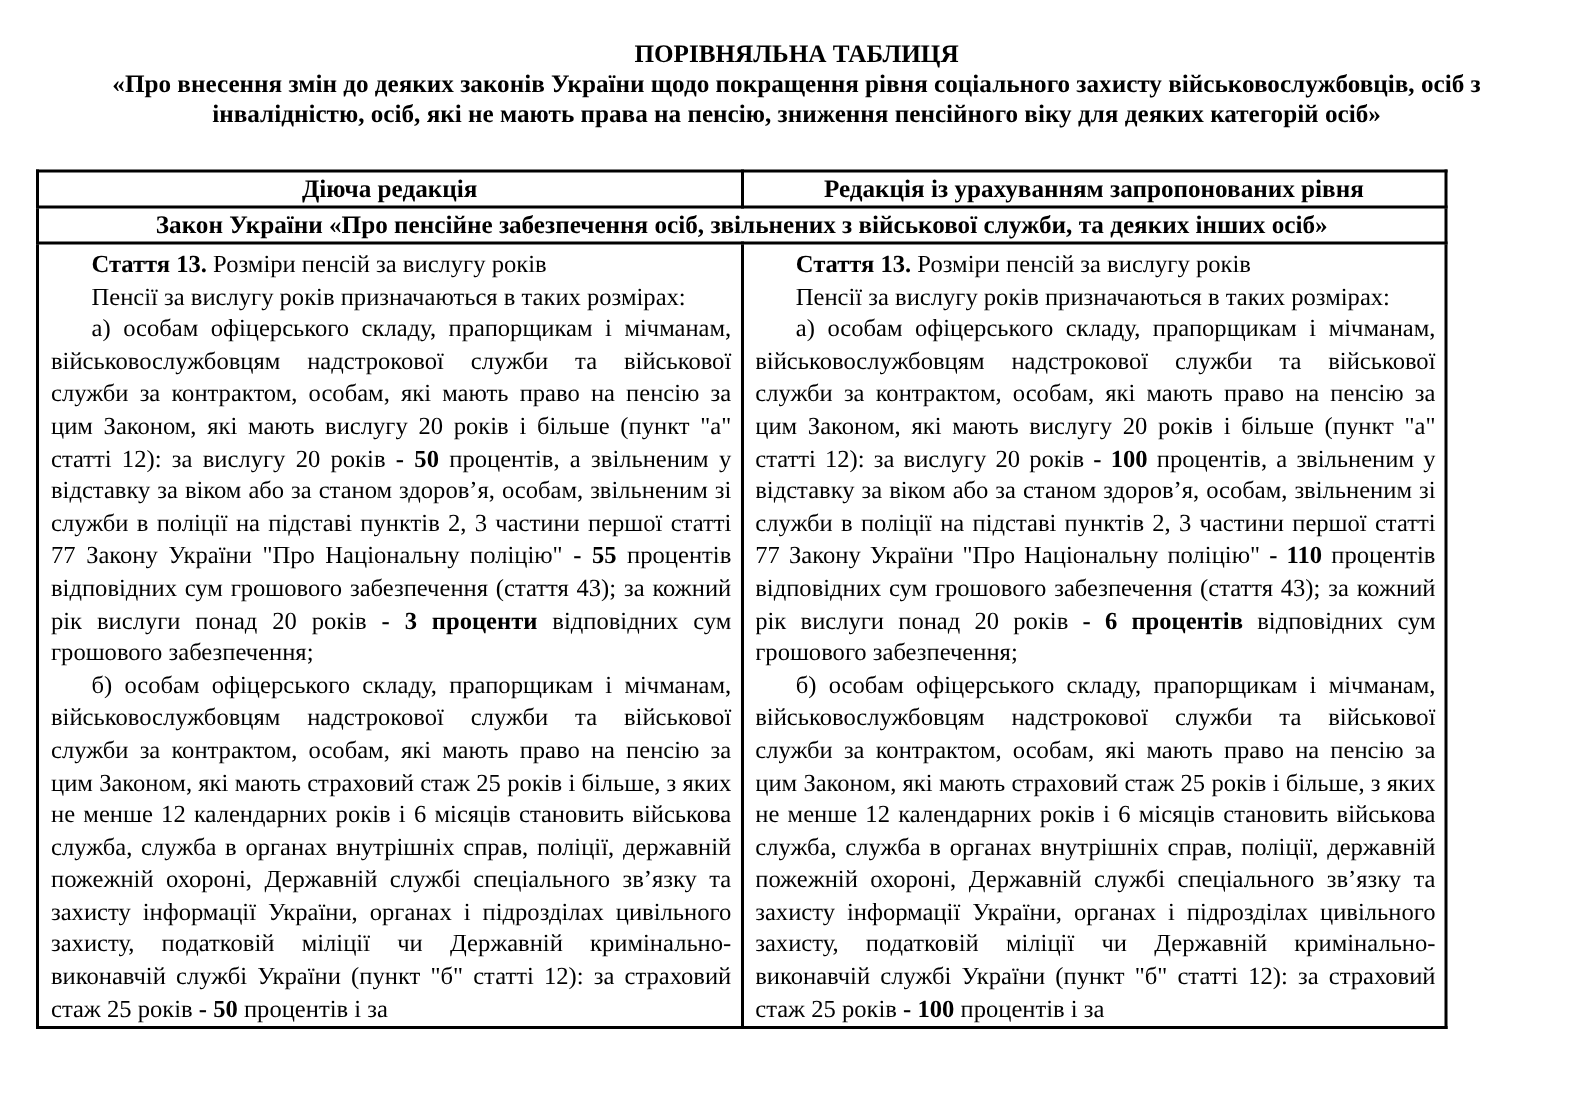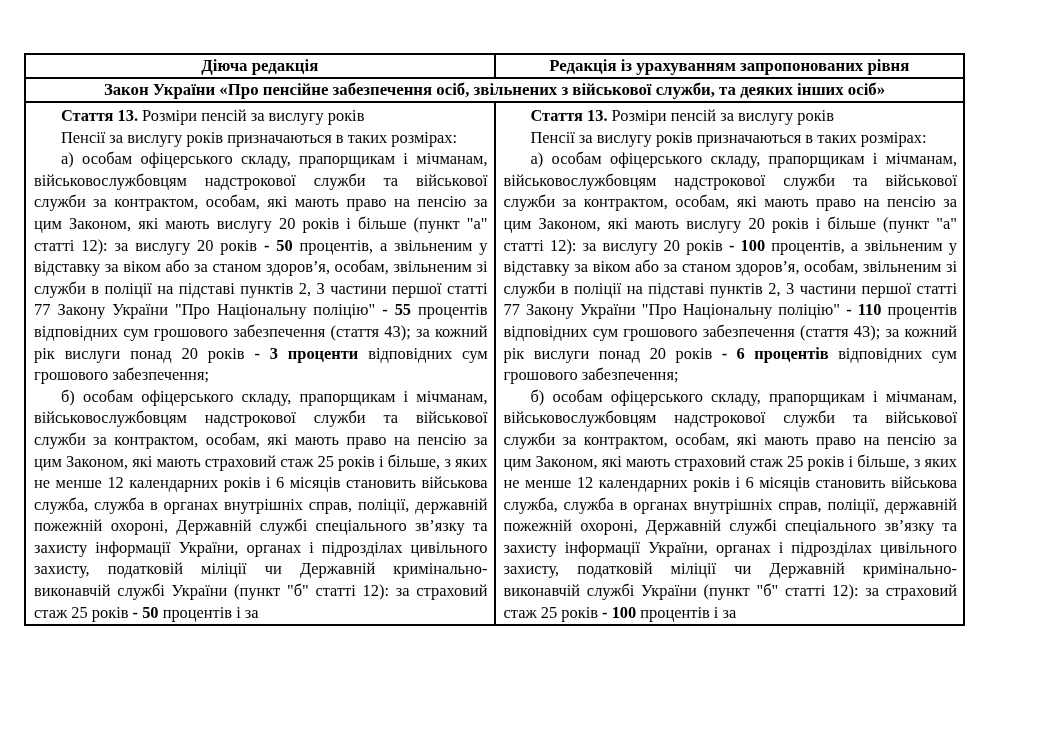--- a/index.html
+++ b/index.html
@@ -52,20 +52,22 @@
     line-height: 21.6px;
   }
   .para b { font-weight: bold; }
 </style>
 </head>
 <body>
 
 <div class="page">
 
   <div class="title-block">
+    <div>ПОРІВНЯЛЬНА ТАБЛИЦЯ</div>
+    <div>«Про внесення змін до деяких законів України щодо покращення рівня соціального захисту військовослужбовців, осіб з інвалідністю, осіб, які не мають права на пенсію, зниження пенсійного віку для деяких категорій осіб»</div>
   </div>
 
   <table class="compare-table">
     <thead>
       <tr>
         <th class="hdr-cell">Діюча редакція</th>
         <th class="hdr-cell">Редакція із урахуванням запропонованих рівня</th>
       </tr>
       <tr>
         <th class="law-cell" colspan="2">Закон України «Про пенсійне забезпечення осіб, звільнених з військової служби, та деяких інших осіб»</th>

